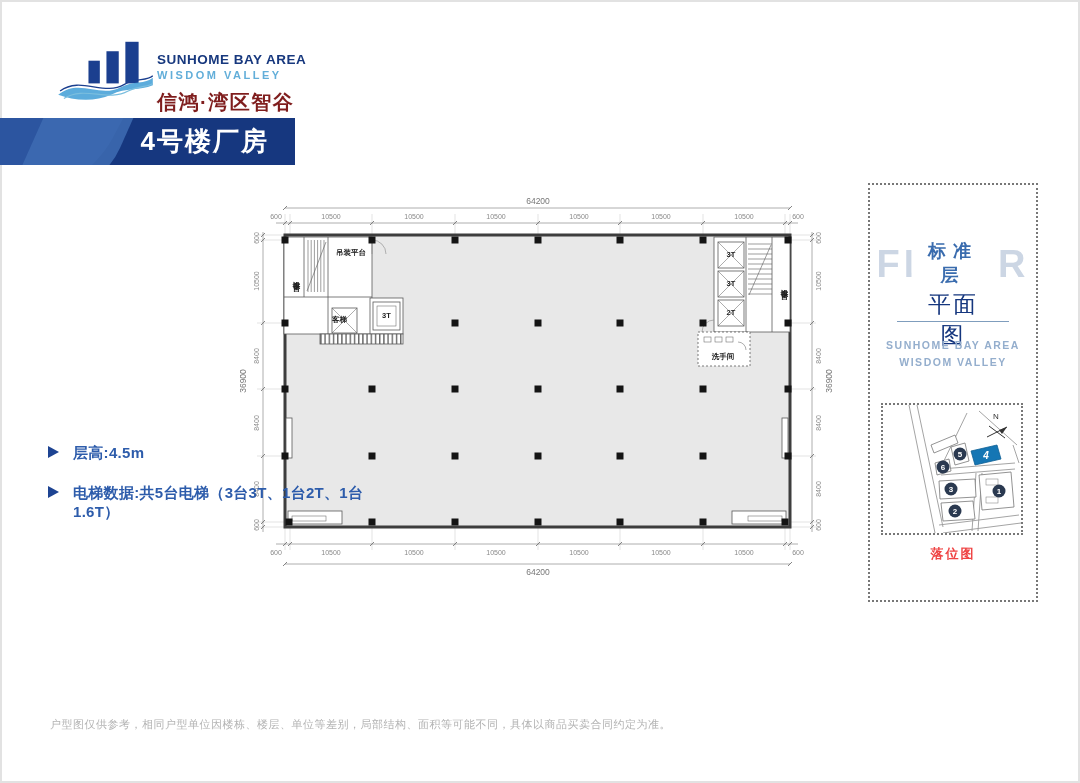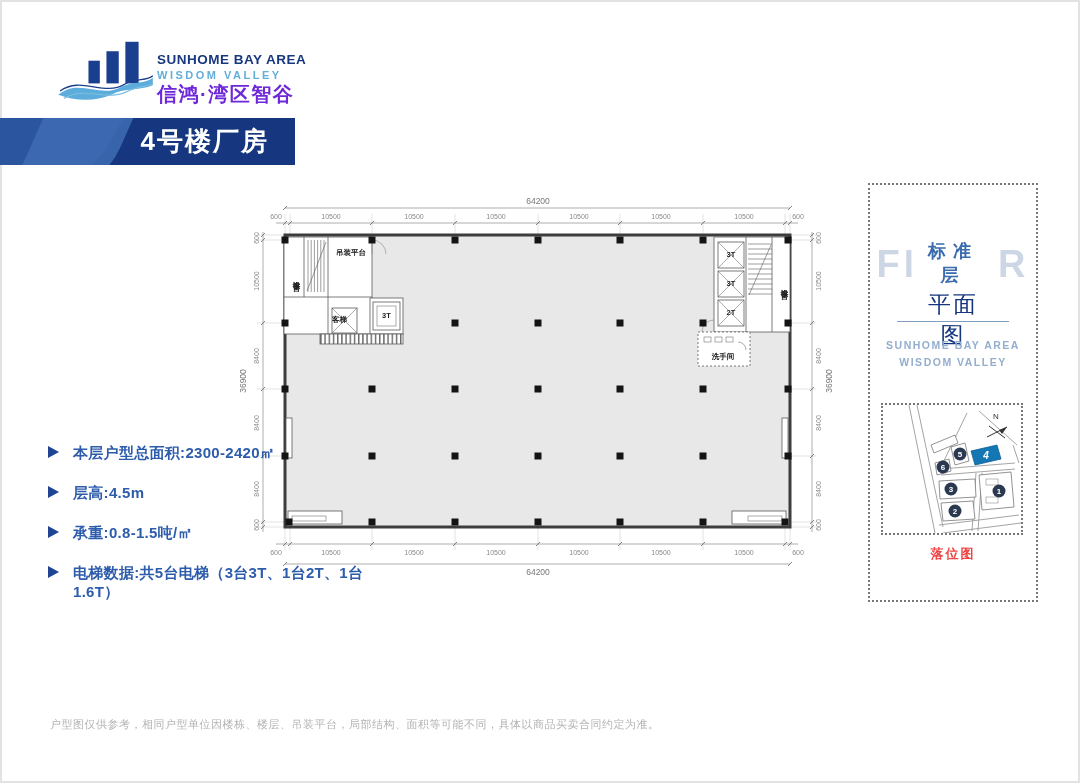--- a/index.html
+++ b/index.html
@@ -5,21 +5,21 @@
   html,body{margin:0;padding:0;background:#f2f2f2;}
   .canvas{position:relative;width:1080px;height:783px;background:#ffffff;
     font-family:"Liberation Sans","DejaVu Sans",sans-serif;overflow:hidden;
     box-shadow:inset 0 0 0 2px #e2e2e2;}
   
   .logo-block{position:absolute;left:58px;top:38px;display:flex;}
   .logo-mark{width:95px;height:70px;}
   .logo-text{margin-left:4px;padding-top:14px;}
   .logo-en{font-size:13.5px;font-weight:bold;color:#17387e;letter-spacing:.5px;}
   .logo-sub{font-size:11px;font-weight:bold;color:#62aed9;letter-spacing:2.5px;margin-top:2px;}
-  .logo-cn{font-size:20px;font-weight:bold;color:#6d28d9;letter-spacing:1.5px;margin-top:0;}
+  .logo-cn{font-size:20px;font-weight:bold;color:#7f1d1d;letter-spacing:1.5px;margin-top:8px;}
   
   .banner{position:absolute;left:0;top:118px;width:295px;height:47px;background:#16377f;
     overflow:hidden;display:flex;align-items:center;justify-content:flex-end;}
   .banner .sw1{position:absolute;left:-40px;top:-30px;width:150px;height:110px;
     background:#2c55a0;transform:skewX(-28deg);border-radius:0 0 60px 0;}
   .banner .sw2{position:absolute;left:30px;top:-20px;width:90px;height:100px;
     background:#3e6cb3;transform:skewX(-24deg);border-radius:0 0 50px 0;opacity:.85;}
   .banner-title{position:relative;color:#fff;font-size:26px;font-weight:bold;
     letter-spacing:2px;padding-right:26px;}
   
@@ -247,29 +247,21 @@
     <div class="plan-label" style="left:486px;top:59px;width:26px;">3T</div>
     <div class="plan-label" style="left:486px;top:88px;width:26px;">3T</div>
     <div class="plan-label" style="left:486px;top:117px;width:26px;">2T</div>
     <div class="plan-label vert" style="left:543px;top:64px;height:58px;width:13px;">设备平台</div>
     <div class="plan-label" style="left:466px;top:161px;width:50px;">洗手间</div>
   </div>
 
   <div class="specs">
     <div class="spec-item">
       <span class="tri"></span>
-      <span class="spec-text">本层户型总面积:2300-2420㎡</span>
-    </div>
-    <div class="spec-item">
-      <span class="tri"></span>
       <span class="spec-text">层高:4.5m</span>
-    </div>
-    <div class="spec-item">
-      <span class="tri"></span>
-      <span class="spec-text">承重:0.8-1.5吨/㎡</span>
     </div>
     <div class="spec-item">
       <span class="tri"></span>
       <span class="spec-text">电梯数据:共5台电梯（3台3T、1台2T、1台1.6T）</span>
     </div>
   </div>
 
   <div class="side-panel">
     <div class="ghost-wrap">
       <div class="ghost">FLOOR</div>
@@ -331,15 +323,15 @@
         <g>
           <text x="113" y="14" text-anchor="middle" font-size="8" fill="#333">N</text>
           <path d="M104 32 L124 22 M106 21 L122 33" stroke="#333" stroke-width="1" fill="none"></path>
           <polygon points="124,22 116,25 119,29" fill="#333"></polygon>
         </g>
       </svg>
     </div>
     <div class="map-caption">落位图</div>
   </div>
 
-  <div class="disclaimer">户型图仅供参考，相同户型单位因楼栋、楼层、吊装平台，局部结构、面积等可能不同，具体以商品买卖合同约定为准。</div>
+  <div class="disclaimer">户型图仅供参考，相同户型单位因楼栋、楼层、单位等差别，局部结构、面积等可能不同，具体以商品买卖合同约定为准。</div>
 
 </div>
 
 </body></html>

